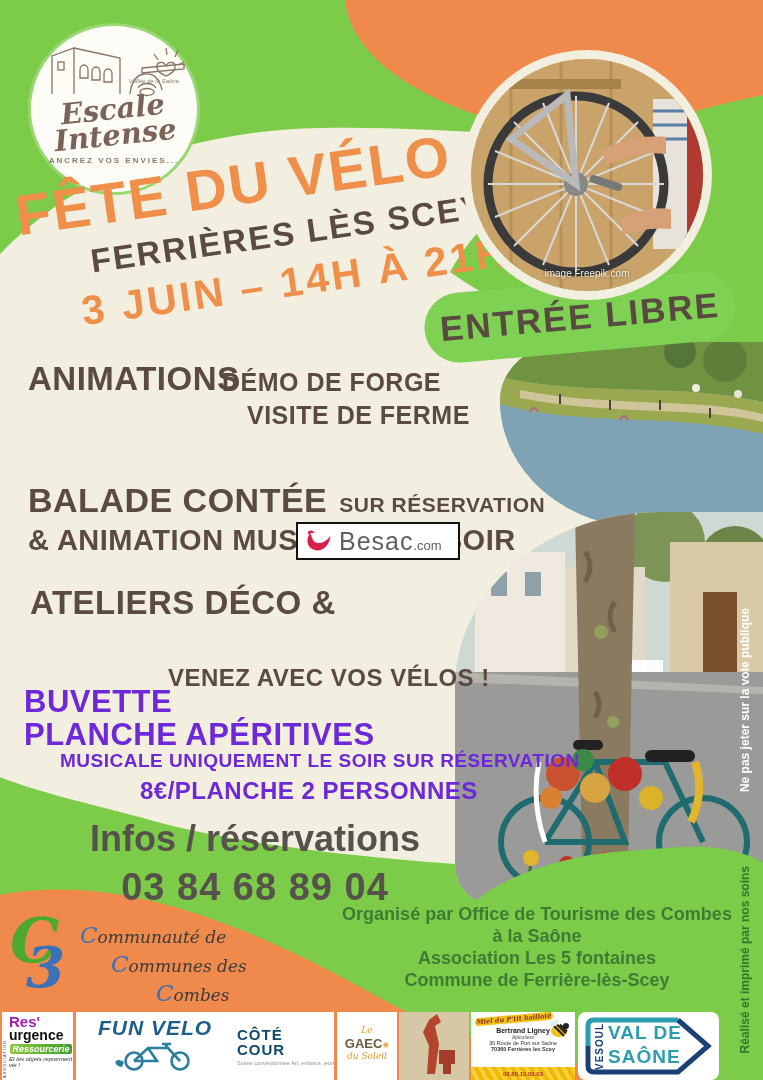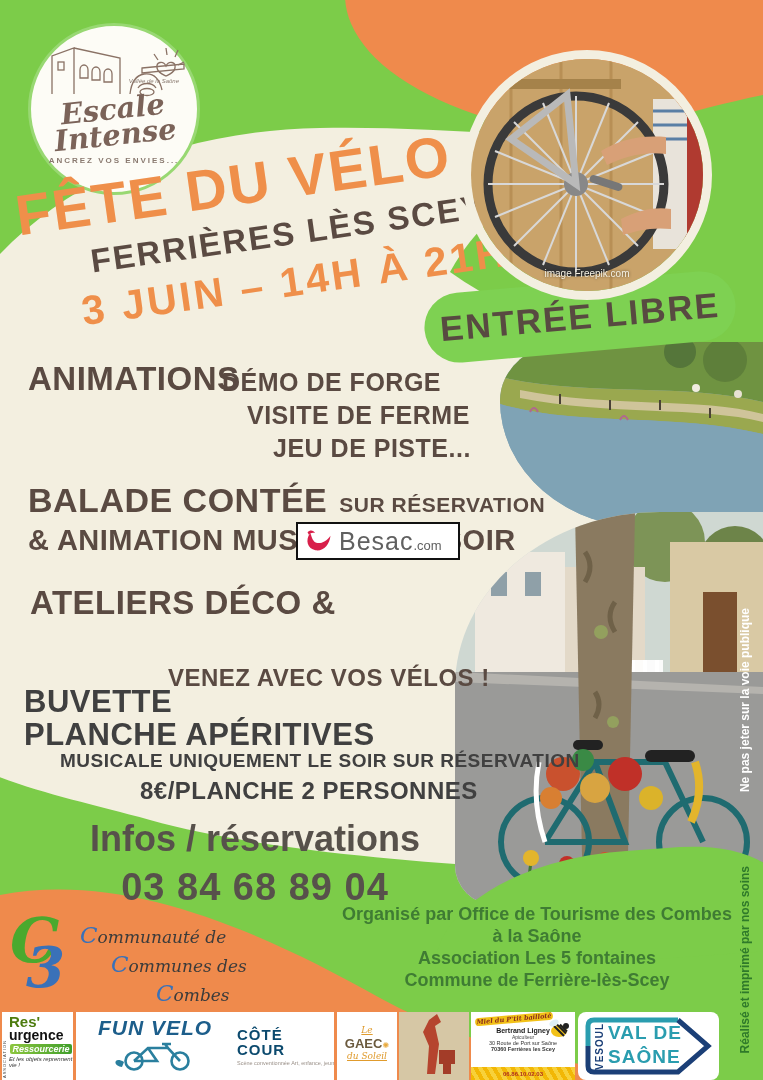--- a/index.html
+++ b/index.html
@@ -38,21 +38,21 @@
          font-size:35px;font-weight:800;color:#584a41;letter-spacing:2px;}
 
   
   .photo-circle{left:462px;top:50px;width:232px;height:232px;border-radius:50%;
          border:9px solid #f3efe0;overflow:hidden;z-index:4;}
   .credit{position:absolute;left:0;bottom:12px;width:100%;text-align:center;font-size:10px;
          color:#f4f0e2;text-shadow:0 0 3px rgba(0,0,0,.6);z-index:5;}
 
   
   .brown{color:#5a4a42;font-weight:800;}
-  .blue{color:#404040;font-weight:800;}
+  .blue{color:#6d28d9;font-weight:800;}
   .t{z-index:4;white-space:nowrap;letter-spacing:.5px;}
   .anim-h{left:28px;top:360px;font-size:33px;}
   .anim-0{left:222px;top:368px;font-size:25px;}
   .anim-1{left:247px;top:401px;font-size:25px;}
   .anim-2{left:273px;top:434px;font-size:25px;}
   .balade{left:28px;top:481px;font-size:34px;}
   .balade .note{font-size:21px;margin-left:12px;}
   .balade2{left:28px;top:524px;font-size:29px;}
   .atel-1{left:30px;top:584px;font-size:33px;}
   .atel-2{left:88px;top:624px;font-size:33px;}
@@ -94,33 +94,33 @@
   .vnote-photo{left:738px;top:608px;color:#fff;}
   .vnote-print{left:738px;top:866px;color:#2f7a2a;}
 
   
   .card{position:absolute;top:1012px;height:68px;background:#fff;z-index:5;overflow:hidden;
         box-sizing:border-box;}
   .res{left:2px;width:71px;display:flex;}
   .res-vert{writing-mode:vertical-rl;transform:rotate(180deg);font-size:4px;color:#444;
         letter-spacing:1px;padding:2px 0;}
   .res-main{flex:1;text-align:left;padding-left:2px;}
-  .res-1{font-size:15px;font-weight:900;color:#4d7c0f;line-height:14px;margin-top:3px;}
+  .res-1{font-size:15px;font-weight:900;color:#a21caf;line-height:14px;margin-top:3px;}
   .res-2{font-size:14px;font-weight:900;color:#111;line-height:13px;}
   .res-banner{font-size:9px;font-weight:800;font-style:italic;color:#fff;text-align:center;
         background:linear-gradient(90deg,#8dc63f,#3f9e2b);border-radius:2px;margin:2px 1px;}
   .res-tag{font-size:6px;font-style:italic;color:#333;}
   .fun{left:76px;width:158px;text-align:center;}
   .fun-name{font-size:21px;font-weight:900;font-style:italic;color:#1d5e8b;letter-spacing:1px;margin-top:4px;}
   .cote{left:230px;width:104px;display:flex;align-items:center;padding:3px;}
   .cote-text{margin-left:4px;}
   .cote-1,.cote-2{font-size:15px;font-weight:600;color:#0c4a6e;letter-spacing:1px;line-height:15px;}
   .cote-tag{font-size:5.5px;color:#9a9088;margin-top:3px;white-space:nowrap;}
   .gaec{left:337px;width:60px;text-align:center;padding-top:14px;}
-  .gaec-pre,.gaec-post{font-family:"DejaVu Serif",serif;font-style:italic;font-size:9px;color:#e09b2d;line-height:8px;text-decoration:underline;}
+  .gaec-pre,.gaec-post{font-family:"DejaVu Serif",serif;font-style:italic;font-size:9px;color:#e09b2d;line-height:8px;}
   .gaec-name{font-size:13px;font-weight:900;color:#6b5a3e;display:inline;}
   .gaec-sun{font-size:8px;color:#e8a93c;}
   .forge{left:399px;width:70px;background:#d6c7a5;}
   .miel{left:471px;width:104px;position:absolute;}
   .miel-banner{position:absolute;left:4px;top:3px;width:78px;background:#f2c118;border-radius:6px;
         transform:rotate(-5deg);font-size:6.5px;font-style:italic;font-weight:700;color:#8a2c1e;
         text-align:center;font-family:"DejaVu Serif",serif;}
   .miel-body{position:absolute;left:0;top:16px;width:100%;text-align:center;line-height:6px;}
   .miel-name{font-size:7px;font-weight:700;color:#222;}
   .miel-role{font-size:5px;color:#444;}
@@ -294,21 +294,20 @@
       <path d="M150,160 C170,150 185,148 200,150 L200,170 C180,168 165,172 152,176 Z" fill="#d8a077"></path>
       <path d="M130,92 C150,80 170,76 195,78 L195,95 C172,92 152,98 136,106 Z" fill="#d8a077"></path>
       <rect x="118" y="120" width="34" height="8" rx="4" fill="#777" transform="rotate(18 135 124)"></rect>
     </svg>
     <div class="credit">image Freepik.com</div>
   </div>
 
   <div class="abs t brown anim-h">ANIMATIONS</div>
   <div class="abs t brown anim-0">DÉMO DE FORGE</div>
   <div class="abs t brown anim-1">VISITE DE FERME</div>
-  <div class="abs t brown anim-2">JEU DE PISTE...</div>
 
   <div class="abs t brown balade">
     <span>BALADE CONTÉE</span><span class="note">SUR RÉSERVATION</span>
   </div>
   <div class="abs t brown balade2">&amp; ANIMATION MUSICALE LE SOIR</div>
 
   <div class="abs t brown atel-1">ATELIERS DÉCO &amp;</div>
   <div class="abs t brown atel-n">VENEZ AVEC VOS VÉLOS !</div>
 
   <div class="abs t blue buv-1">BUVETTE</div>

